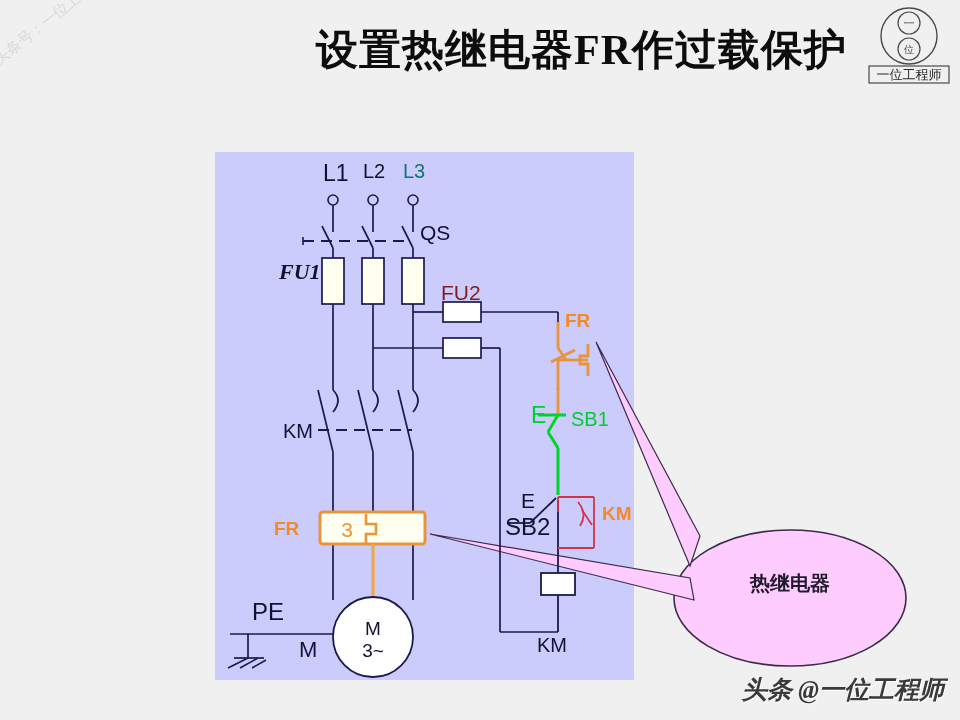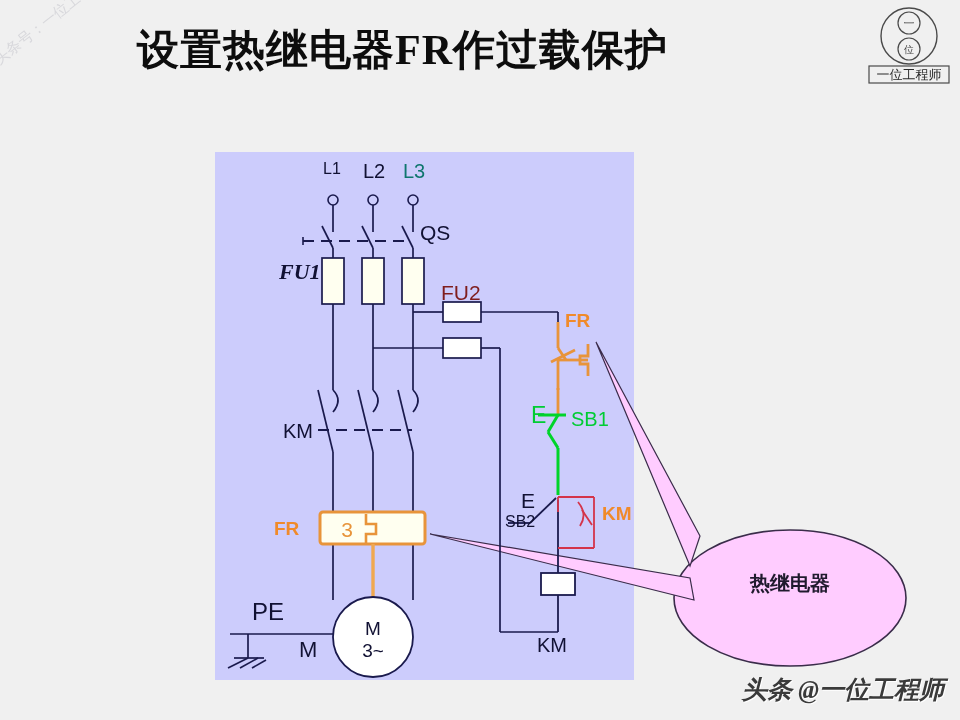--- a/index.html
+++ b/index.html
@@ -12,27 +12,28 @@
   #slide {
     position: relative;
     width: 960px; height: 720px;
     background: #f0f0f0;
   }
   
   .title {
     position: absolute;
     left: 0; top: 22px;
     width: 805px;
-    text-align: center;
+    text-align: right;
     font-family: "Liberation Serif", serif;
     font-weight: bold;
     font-size: 42px;
     letter-spacing: 1px;
     color: #0d0d0d;
     white-space: nowrap;
+    padding-left: 42px;
   }
   .watermark-tl {
     position: absolute;
     left: -4px; top: 52px;
     transform: rotate(-38deg);
     transform-origin: left center;
     font-family: "Liberation Serif", serif;
     font-size: 15px;
     color: #d8d8dc;
     white-space: nowrap;
@@ -249,41 +250,41 @@
       <path d="M578,502 q10,12 2,24"></path>
     </g>
 
     <g>
       <rect x="541" y="573" width="34" height="22" fill="#ffffff" stroke="#1a1a4d" stroke-width="1.8"></rect>
       <line x1="558" y1="595" x2="558" y2="632" stroke="#1a1a4d" stroke-width="1.8"></line>
     </g>
 
   </svg>
 
-  <div class="lbl" style="left:323px; top:160px; font-size:16px; color:#111133;">L1</div>
+  <div class="lbl" style="left:323px; top:160px; font-size:23px; color:#111133;">L1</div>
   <div class="lbl" style="left:363px; top:160px; font-size:20px; color:#111133;">L2</div>
   <div class="lbl" style="left:403px; top:160px; font-size:20px; color:#0f766e;">L3</div>
 
   <div class="lbl" style="left:420px; top:221px; font-size:21px; color:#111133;">QS</div>
 
   <div class="lbl lbl-serif" style="left:279px; top:259px; font-size:22px; font-weight:bold; color:#111133;">FU1</div>
 
   <div class="lbl" style="left:441px; top:281px; font-size:21px; color:#7f1d1d;">FU2</div>
 
   <div class="lbl" style="left:283px; top:420px; font-size:20px; color:#111133;">KM</div>
 
   <div class="lbl" style="left:274px; top:518px; font-size:19px; font-weight:bold; color:#f08a2a;">FR</div>
 
   <div class="lbl" style="left:565px; top:310px; font-size:19px; font-weight:bold; color:#f08a2a;">FR</div>
 
   <div class="lbl" style="left:531px; top:402px; font-size:23px; color:#00cc33;">E</div>
   <div class="lbl" style="left:571px; top:408px; font-size:20px; color:#00cc33;">SB1</div>
 
   <div class="lbl" style="left:521px; top:489px; font-size:21px; color:#111133;">E</div>
-  <div class="lbl" style="left:505px; top:513px; font-size:16px; color:#111133;">SB2</div>
+  <div class="lbl" style="left:505px; top:513px; font-size:24px; color:#111133;">SB2</div>
 
   <div class="lbl" style="left:602px; top:503px; font-size:19px; font-weight:bold; color:#f08a2a;">KM</div>
 
   <div class="lbl" style="left:537px; top:634px; font-size:20px; color:#111133;">KM</div>
 
   <div class="lbl" style="left:218px; top:598px; font-size:24px; color:#111133;margin-left:34px;">PE</div>
   <div class="lbl" style="left:299px; top:637px; font-size:22px; color:#111133;">M</div>
 
   <div class="watermark-br">头条 @一位工程师</div>
 

